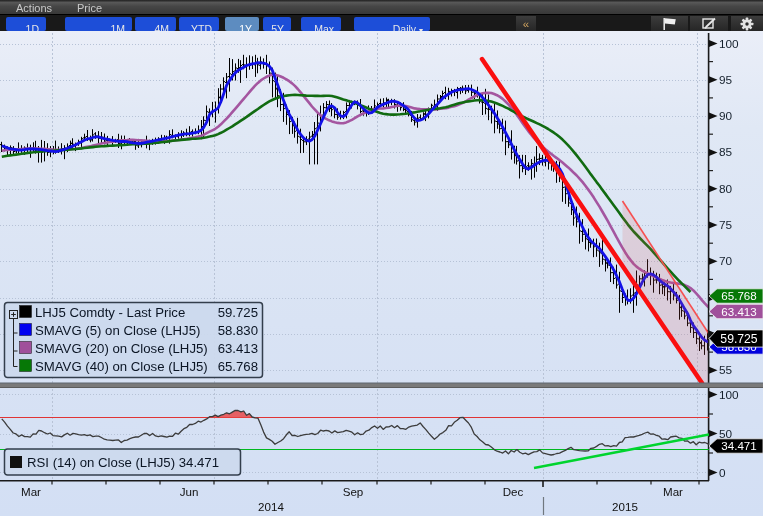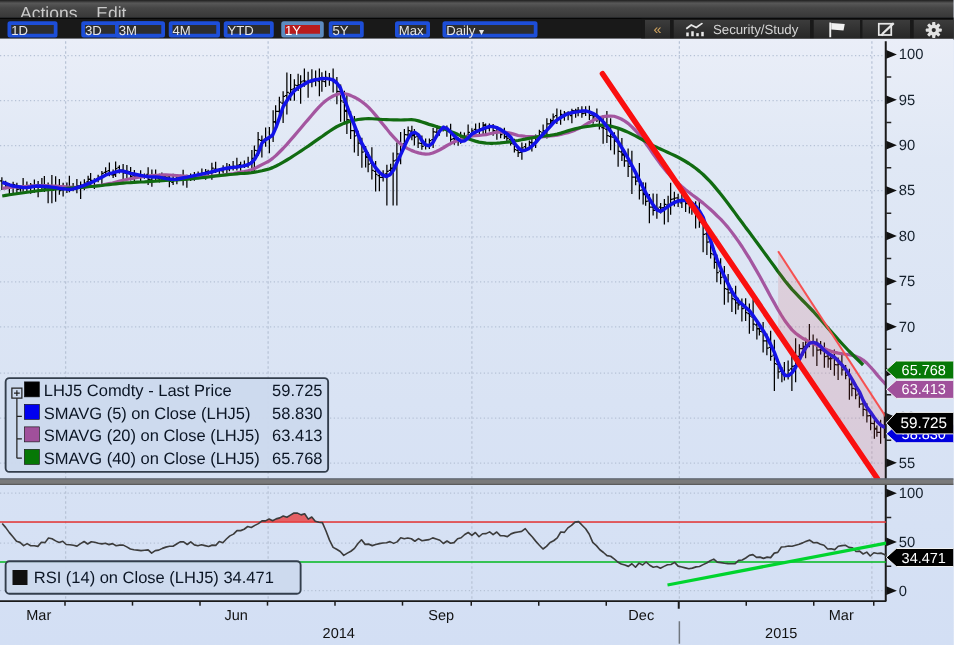--- a/index.html
+++ b/index.html
@@ -1,54 +1,47 @@
 <!DOCTYPE html>
 <html><head><meta charset="utf-8"><style>
 *{margin:0;padding:0;box-sizing:border-box}
 html,body{width:763px;height:516px;overflow:hidden;font-family:"Liberation Sans",sans-serif}
 #wrap{position:relative;width:763px;height:516px;background:#d5e0f4}
 #menubar{position:absolute;left:0;top:0;width:763px;height:14px;
  background:linear-gradient(180deg,#1f1f1f 0%,#585858 18%,#464646 45%,#383838 100%);}
-#menubar span{position:absolute;top:1.5px;font-size:14px;color:#c9c9c9}
+#menubar span{position:absolute;top:1.5px;font-size:11px;color:#c9c9c9}
 #toolbar{position:absolute;left:0;top:14px;width:763px;height:17px;background:#191919;border-top:1px solid #000}
-.btn{position:absolute;top:2px;height:13px;background:#2d2d2d;border:3px solid #1d4ed8;border-radius:2px;
- color:#e6e6e6;font-size:10.5px;text-align:left;line-height:11px}
+.btn{position:absolute;top:2px;height:13px;background:#2d2d2d;border:7px solid #1d4ed8;border-radius:2px;
+ color:#e6e6e6;font-size:10.5px;text-align:right;line-height:11px}
 .btn.on{background:#b91c1c;border-color:#5d8cc0;color:#fff}
 v{font-size:8px;font-style:normal}
 .rbox{position:absolute;top:1px;height:15px;background:linear-gradient(180deg,#3c3c3c,#262626);
  display:flex;align-items:center;justify-content:center;color:#d6d6d6;font-size:10.6px}
 svg{shape-rendering:geometricPrecision}
 text{font-family:"Liberation Sans",sans-serif}
 </style></head><body>
 <div id="wrap">
 <div id="menubar">
       <span style="left:16px">Actions</span>
-      <span style="left:77px">Edit</span>
+      <span style="left:77px">Price</span>
     </div>
 <div id="toolbar">
       <div class="btn" style="left:6px;width:40px">1D</div>
       <div class="btn" style="left:65px;width:64px">3D</div>
-      <div class="btn" style="left:92px;width:40px">3M</div>
+      <div class="btn" style="left:92px;width:40px">1M</div>
       <div class="btn" style="left:135px;width:41px">4M</div>
       <div class="btn" style="left:179px;width:40px">YTD</div>
       <div class="btn on" style="left:225px;width:34px">1Y</div>
       <div class="btn" style="left:263px;width:28px">5Y</div>
-      <div class="btn" style="left:316px;width:28px">Max</div>
+      <div class="btn" style="left:301px;width:40px">Max</div>
       <div class="btn" style="left:354px;width:76px">Daily <v>▾</v></div>
 <div style="position:absolute;left:513px;top:0;width:250px;height:17px;background:#191919"></div>
 <div class="rbox" style="left:516px;width:20px">
         <span style="color:#cfa35f;font-size:11.5px">«</span>
       </div>
-<div class="rbox" style="left:539px;width:109px"><svg width="17" height="12" viewBox="0 0 17 12" style="margin-right:5px">
-          <polyline points="1,5 5,2 9,4 14,0.5" stroke="#e8e8e8" stroke-width="1.4" fill="none"></polyline>
-          <rect x="1" y="8" width="2" height="3" fill="#e8e8e8"></rect>
-          <rect x="5" y="7" width="2" height="4" fill="#e8e8e8"></rect>
-          <rect x="9" y="8.5" width="2" height="2.5" fill="#e8e8e8"></rect>
-          <rect x="13" y="7.5" width="2" height="3.5" fill="#e8e8e8"></rect>
-        </svg> Security/Study</div>
 <div class="rbox" style="left:651px;width:37px">
         <svg width="15" height="13" viewBox="0 0 15 13">
           <path d="M2.2 1 V13" stroke="#f0f0f0" stroke-width="1.5"></path>
           <path d="M3 1.3 L13.8 2.2 L12.8 7.4 L3 6.6 Z" fill="#f0f0f0"></path>
         </svg>
       </div>
 <div class="rbox" style="left:690px;width:38px">
         <svg width="15" height="13" viewBox="0 0 15 13">
           <rect x="1" y="2" width="10" height="9" fill="none" stroke="#e8e8e8" stroke-width="1.4"></rect>
           <path d="M4 10 L13 1.5 M4 10 l-0.8 1.5" stroke="#e8e8e8" stroke-width="1.8"></path>

